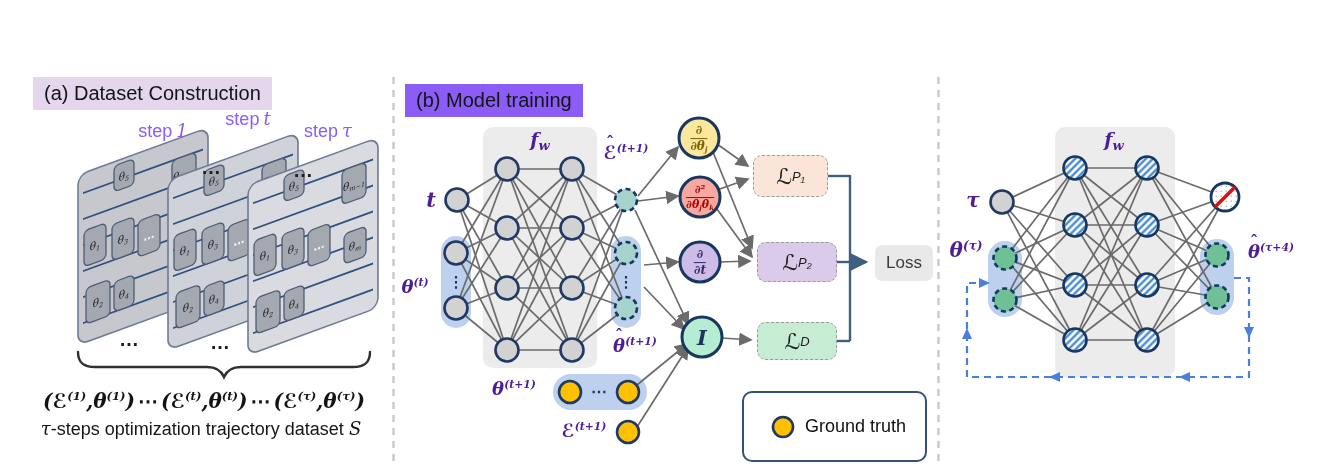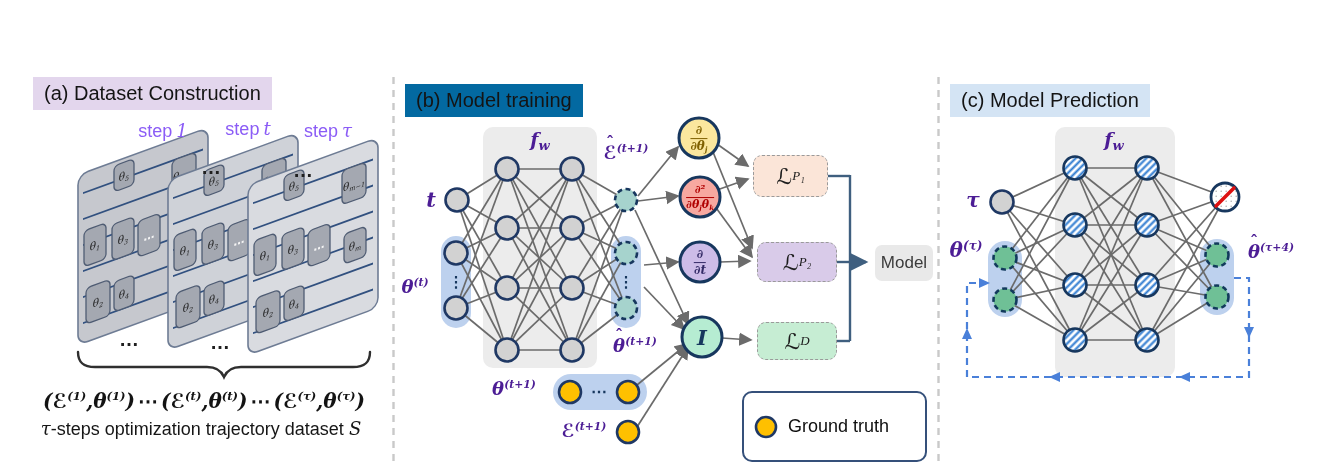--- a/index.html
+++ b/index.html
@@ -32,27 +32,27 @@
   .frac{position:absolute;transform:translate(-50%,-50%);text-align:center;
         font-family:"DejaVu Serif",serif;font-style:italic;line-height:1.08;font-weight:600;}
   .frac .top{display:block;border-bottom:1.4px solid currentColor;padding:0 3px 1px 3px;}
   .frac .bot{display:block;padding-top:1px;}
   .frac sub{font-size:0.62em;vertical-align:-0.25em;}
 
   .lossbox{position:absolute;border:1.7px dashed #9a9a9a;border-radius:9px;box-sizing:border-box;
            display:flex;align-items:center;justify-content:center;color:#1c1c1c;
            font-family:"DejaVu Serif",serif;font-style:italic;font-size:22px;}
   .lossbox .scr{font-size:22px;}
-  .lossbox sub{font-size:13px;vertical-align:-0.35em;font-family:Liberation Serif, serif;}
+  .lossbox sub{font-size:13px;vertical-align:-0.35em;font-family:Liberation Sans, sans-serif;}
   .finalloss{position:absolute;left:875px;top:245px;width:58px;height:36px;background:#e9e9e9;
              border-radius:7px;display:flex;align-items:center;justify-content:center;
              font-size:17px;color:#3c3c3c;}
 
   .legend{position:absolute;background:#fff;border:2.2px solid #35507a;border-radius:10px;
-          display:flex;flex-direction:column;justify-content:center;gap:5px;padding:6px 9px;
+          display:flex;flex-direction:column;justify-content:center;gap:5px;padding:6px 26px;
           box-sizing:border-box;font-size:18px;color:#0f0f0f;}
   .lrow{display:flex;align-items:center;gap:9px;white-space:nowrap;}
   .licon{flex:0 0 auto;display:block;}
 
   
   .edge{stroke:#6b6b6b;stroke-width:1.7;fill:none;}
   .lc{stroke:#3f5f7f;stroke-width:2.4;fill:none;}
   .fb{stroke:#4a80d9;stroke-width:2.2;stroke-dasharray:7 5;fill:none;}
   .sep{stroke:#c9c9c9;stroke-width:2.4;stroke-dasharray:7 6;}
   .n-gray{fill:#d2d2d2;stroke:#1f3864;stroke-width:2.6;}
@@ -340,25 +340,24 @@
     <circle class="opc" cx="699" cy="138" r="20" fill="#fbe79e"></circle>
     <circle class="opc" cx="700" cy="197" r="20" fill="#f7a8a0"></circle>
     <circle class="opc" cx="700" cy="262" r="20" fill="#cdbce8"></circle>
     <circle class="opc" cx="702" cy="337" r="20" fill="#b6ecd2"></circle>
   </g>
 
   <line x1="1216" y1="206" x2="1234" y2="188" stroke="#dd1111" stroke-width="3.6" stroke-linecap="round"></line>
 </svg>
 
 <div class="ptitle" style="left:33px;top:77px;background:#e3d6ed">(a) Dataset Construction</div>
-<div class="ptitle" style="left:405px;top:84px;background:#0369a1">(b) Model training</div>
-<div class="ptitle" style="left:950px;top:84px;background:#d4e4f4">(c) Model Prediction</div>
+<div class="ptitle" style="left:405px;top:84px;background:#8b5cf6">(b) Model training</div>
 
 <div class="step-label" style="left:163px;top:131px"><span>step</span><i>1</i></div>
-<div class="step-label" style="left:248px;top:129px"><span>step</span><i>t</i></div>
+<div class="step-label" style="left:248px;top:119px"><span>step</span><i>t</i></div>
 <div class="step-label" style="left:328px;top:131px"><span>step</span><i>τ</i></div>
 
 <div class="adots" style="left:212px;top:167px">…</div>
 <div class="adots" style="left:304px;top:170px">…</div>
 <div class="adots" style="left:130px;top:339px">…</div>
 <div class="adots" style="left:221px;top:342px">…</div>
 
 <div class="formula" style="left:204px;top:401px">
   <span>(</span><span class="scr">ℰ</span><sup>(1)</sup><span>,</span><span>θ</span><sup>(1)</sup><span>)</span><span class="fd">⋯</span><span>(</span><span class="scr">ℰ</span><sup>(t)</sup><span>,</span><span>θ</span><sup>(t)</sup><span>)</span><span class="fd">⋯</span><span>(</span><span class="scr">ℰ</span><sup>(τ)</sup><span>,</span><span>θ</span><sup>(τ)</sup><span>)</span>
 </div>
@@ -397,21 +396,21 @@
       <sub>P₁</sub>
     </div>
 <div class="lossbox" style="left:757px;top:242px;width:80px;height:40px;background:#d9cbe9">
       <span class="scr">ℒ</span>
       <sub>P₂</sub>
     </div>
 <div class="lossbox" style="left:757px;top:322px;width:80px;height:38px;background:#c6edd3">
       <span class="scr">ℒ</span>
       <sub>D</sub>
     </div>
-<div class="finalloss">Model</div>
+<div class="finalloss">Loss</div>
 
 <div class="legend" style="left:742px;top:391px;width:185px;height:71px">
   <div class="lrow">
     <svg class="licon" width="26" height="26">
           <circle cx="13" cy="13" r="10" fill="#ffc000" stroke="#1f3864" stroke-width="2.6"></circle>
         </svg>
     <span>Ground truth</span>
   </div>
 </div>
 

